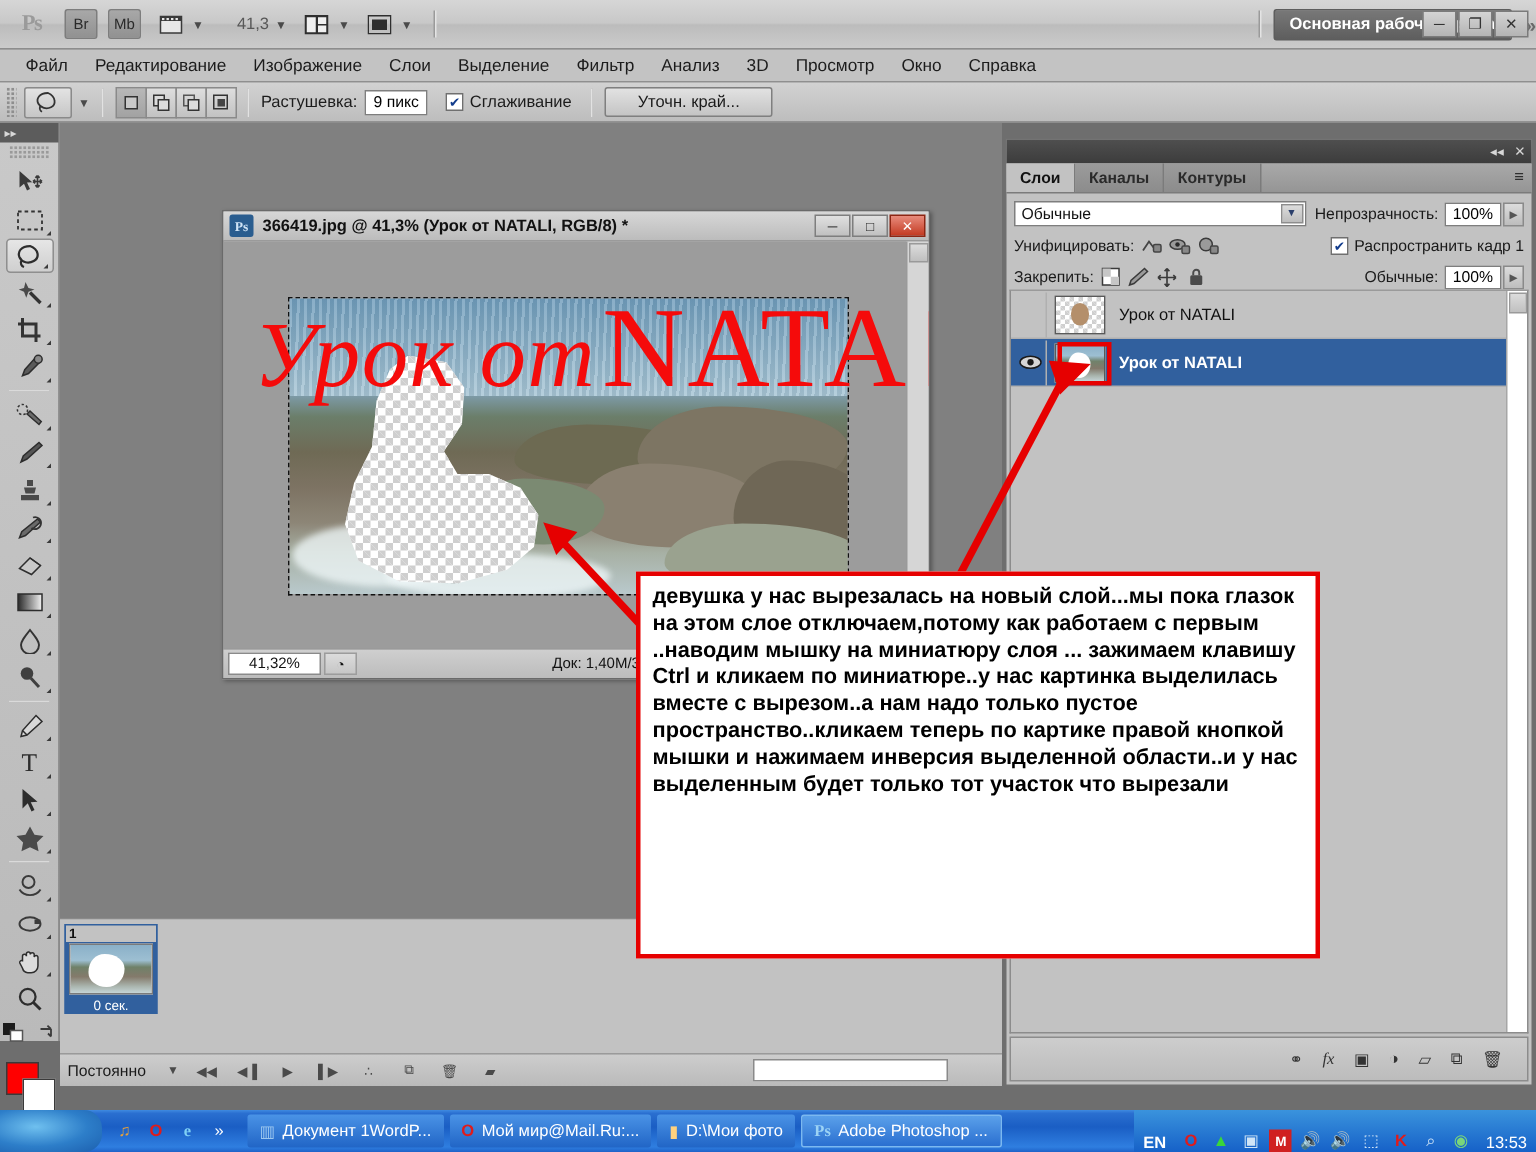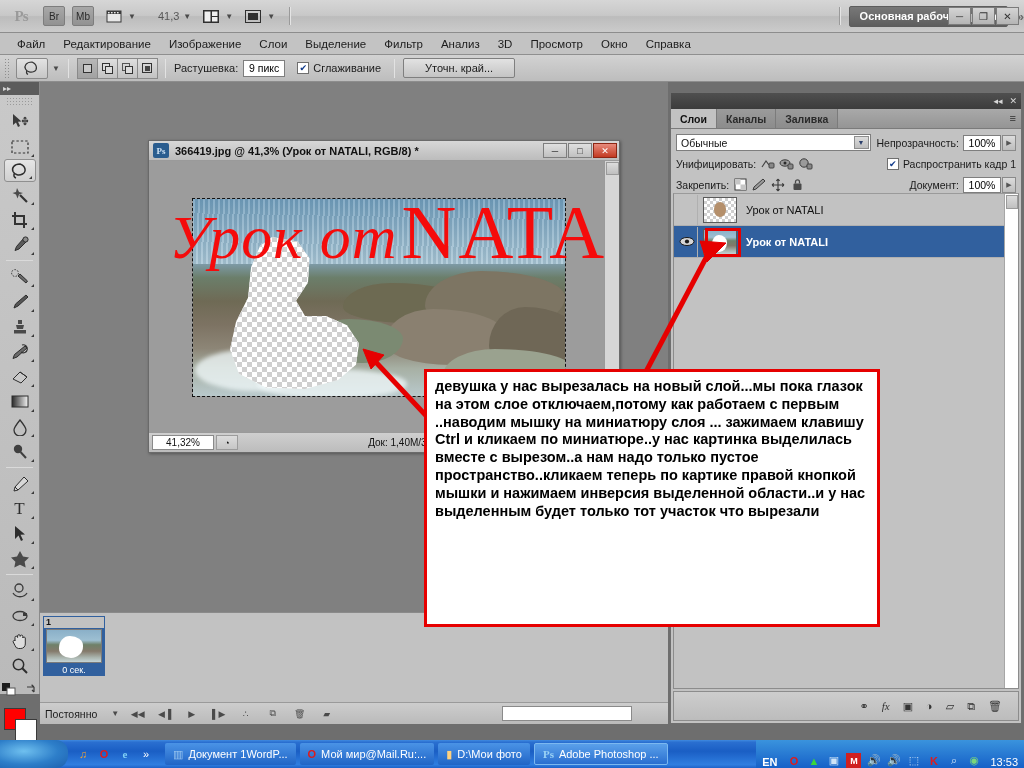--- a/index.html
+++ b/index.html
@@ -403,21 +403,21 @@
     border-top: 1px solid #9a9a9a; display: flex; align-items: center;
     padding-left: 5px; gap: 10px; font-size: 10.5px; color: #1a1a1a;
   }
   .af-ico { width: 17px; height: 15px; display: flex;
     align-items: center; justify-content: center; color: #4a4a4a; font-size: 9px; }
   .af-field { position: absolute; right: 36px; width: 130px; height: 15px;
     background: #fff; border: 1px solid #8a8a8a; }
 
   
   .callout {
-    position: absolute; left: 424px; top: 369px; width: 456px; height: 258px;
+    position: absolute; left: 424px; top: 381px; width: 456px; height: 258px;
     background: #fff; border: 3px solid #e60000; z-index: 40;
     padding: 6px 8px; font-size: 14.5px; font-weight: bold; color: #000;
     line-height: 1.23;
   }
   .arrows { position: absolute; inset: 0; z-index: 35; pointer-events: none; }
 
   
   .taskbar {
     position: absolute; left: 0; bottom: 0; width: 1024px; height: 28px;
     background: linear-gradient(180deg,#3f8ae0 0%,#2a6fd0 8%,#1a5ec4 40%,
@@ -801,21 +801,21 @@
 
   <div class="layers">
     <div class="panel-head">
       <span>◂◂</span>
       <span>✕</span>
     </div>
 
     <div class="tabrow">
       <div class="ptab active">Слои</div>
       <div class="ptab">Каналы</div>
-      <div class="ptab">Заливка</div>
+      <div class="ptab">Контуры</div>
       <span class="pmenu">≡</span>
     </div>
 
     <div class="lrow" style="margin-top:3px">
       <div class="lselect">
         <span>Обычные</span>
         <span class="arrow">▼</span>
       </div>
       <span class="lbl">Непрозрачность:</span>
       <div class="numbox">100%</div>
@@ -867,21 +867,21 @@
             <path d="M7 1 L7 13 M1 7 L13 7 M7 1 L5.4 2.8 M7 1 L8.6 2.8 M7 13 L5.4 11.2 M7 13 L8.6 11.2 M1 7 L2.8 5.4 M1 7 L2.8 8.6 M13 7 L11.2 5.4 M13 7 L11.2 8.6" fill="none" stroke="#3a3a3a" stroke-width="1.1"></path>
           </svg>
       </span>
       <span class="lockico">
         <svg width="13" height="13" viewBox="0 0 13 13">
             <rect x="2.5" y="5.5" width="8" height="6.5" rx="1" fill="#4a4a4a"></rect>
             <path d="M4.5 5.5 L4.5 3.8 a2 2 0 0 1 4 0 L8.5 5.5" fill="none" stroke="#4a4a4a" stroke-width="1.3"></path>
           </svg>
       </span>
       <div style="flex:1"></div>
-      <span class="lbl">Документ:</span>
+      <span class="lbl">Обычные:</span>
       <div class="numbox">100%</div>
       <div class="stepper">▶</div>
     </div>
 
     <div class="layerlist">
       <div class="layeritem">
         <span class="eye"></span>
         <span class="thumb">
           <span class="mini-cut" style="left:30%;top:18%;width:40%;height:62%;background:#b48f6b;border-radius:50%"></span>
         </span>

